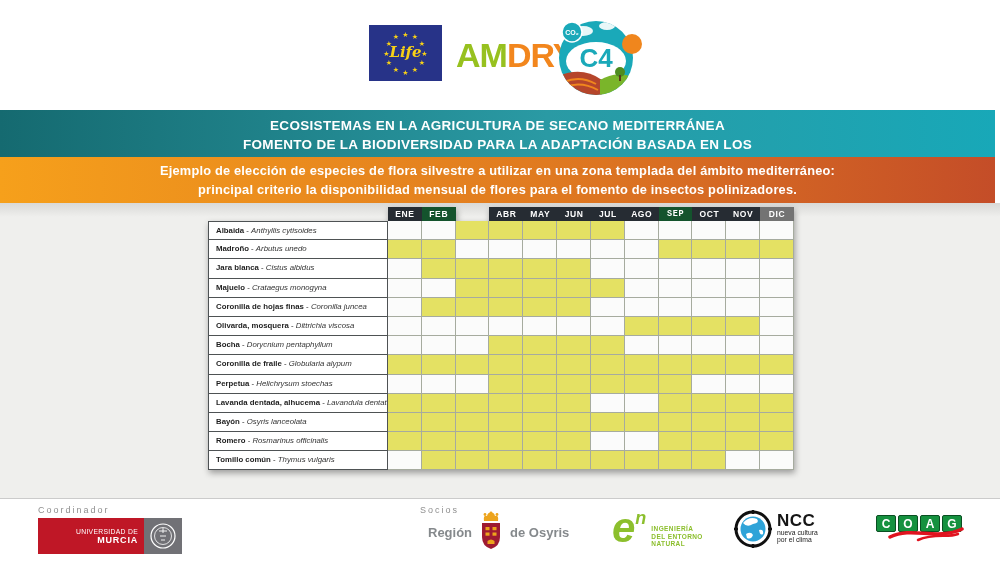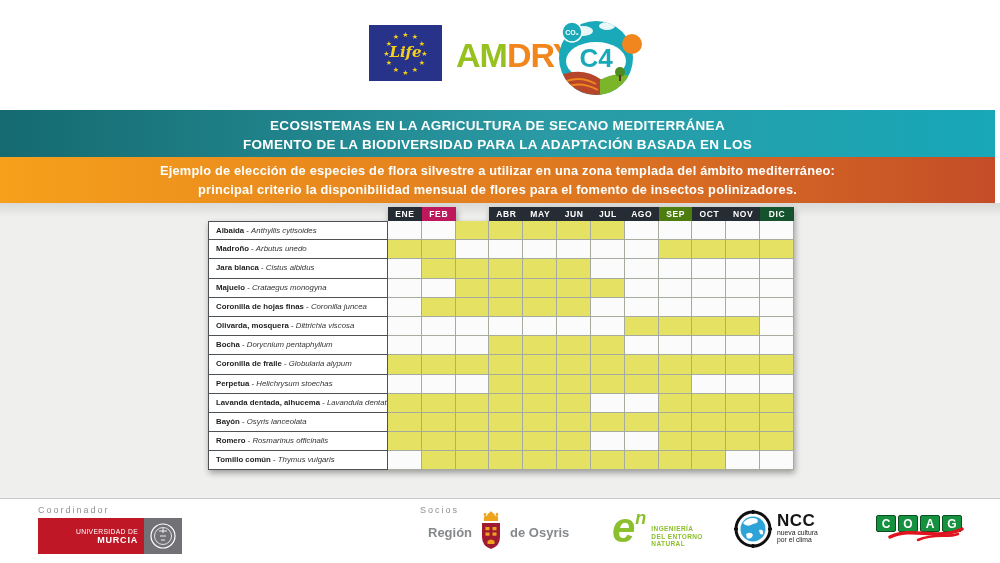--- a/index.html
+++ b/index.html
@@ -135,31 +135,31 @@
     <div class="bl">Ejemplo de elección de especies de flora silvestre a utilizar en una zona templada del ámbito mediterráneo:</div>
     <div class="bl">principal criterio la disponibilidad mensual de flores para el fomento de insectos polinizadores.</div>
   </div>
 
   <div id="content-band"></div>
 
   <div id="cal">
     <div id="cal-head">
       <div class="mh-spacer"></div>
     <div class="mh" style="background: rgb(38, 44, 51);">ENE</div>
-        <div class="mh" style="background: #be185d;">FEB</div>
+        <div class="mh" style="background: #14532d;">FEB</div>
         <div class="mh" style="background: rgb(38, 44, 51); margin-top: 14px;">MAR</div>
         <div class="mh" style="background: rgb(38, 44, 51);">ABR</div>
         <div class="mh" style="background: rgb(38, 44, 51);">MAY</div>
         <div class="mh" style="background: rgb(38, 44, 51);">JUN</div>
         <div class="mh" style="background: rgb(38, 44, 51);">JUL</div>
         <div class="mh" style="background: rgb(38, 44, 51);">AGO</div>
-        <div class="mh" style="background: #4d7c0f;">SEP</div>
+        <div class="mh" style="background: #14532d; font-family: Liberation Mono, monospace;">SEP</div>
         <div class="mh" style="background: rgb(38, 44, 51);">OCT</div>
         <div class="mh" style="background: rgb(38, 44, 51);">NOV</div>
-        <div class="mh" style="background: #14532d;">DIC</div>
+        <div class="mh" style="background: #737373;">DIC</div>
       </div>
     <div id="cal-body">
         <div class="cal-row">
           <div class="slabel"><b>Albaida</b> - <i>Anthyllis cytisoides</i></div>
           <div class="mc"></div>
           <div class="mc"></div>
           <div class="mc" style="background: rgb(228, 225, 99);"></div>
           <div class="mc" style="background: rgb(228, 225, 99);"></div>
           <div class="mc" style="background: rgb(228, 225, 99);"></div>
           <div class="mc" style="background: rgb(228, 225, 99);"></div>

